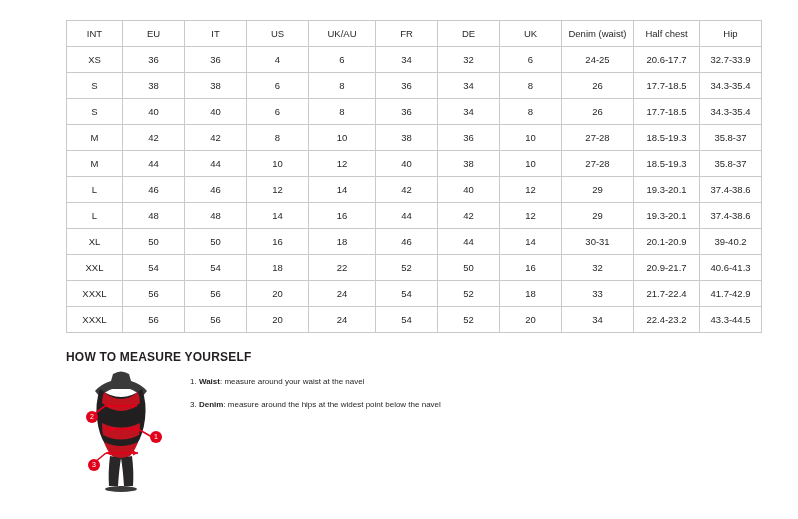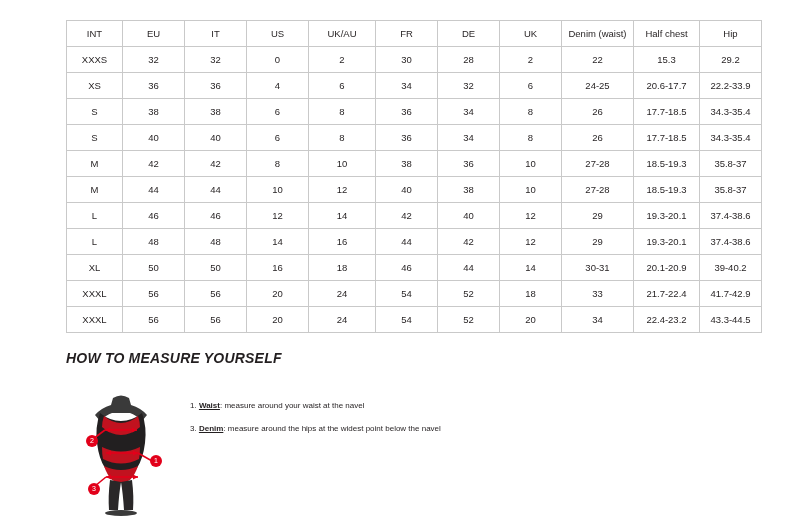--- a/index.html
+++ b/index.html
@@ -59,26 +59,25 @@
   col.c10 { width: 62px; }
 
   
   .measure-section {
     position: absolute;
     left: 66px;
     top: 350px;
     width: 666px;
   }
   .measure-title {
-    font-size: 14px;
+    font-size: 12px;
     font-weight: bold;
     letter-spacing: 0.2px;
     color: #231f20;
-    margin-bottom: 26px;
-    font-style: italic;
+    margin-bottom: 4px;
   }
   .measure-body {
     display: flex;
     align-items: flex-start;
   }
   .figure-box {
     width: 110px;
     height: 125px;
     position: relative;
     flex: 0 0 110px;
@@ -87,21 +86,21 @@
     margin-left: 14px;
     padding-top: 8px;
   }
   .note {
     font-size: 8px;
     line-height: 11px;
     color: #231f20;
     margin-bottom: 12px;
     white-space: nowrap;
   }
-  .note b { font-weight: bold; text-decoration: underline; }
+  .note b { font-weight: bold; }
 
   
   .fig-svg { position: absolute; left: 0; top: 0; }
 
   .marker {
     position: absolute;
     width: 12px;
     height: 12px;
     border-radius: 50%;
     background: #e2001a;
@@ -143,44 +142,31 @@
         <th>FR</th>
         <th>DE</th>
         <th>UK</th>
         <th>Denim (waist)</th>
         <th>Half chest</th>
         <th>Hip</th>
       </tr>
     </thead>
     <tbody>
       <tr>
-        <td>XXXS</td>
-        <td>32</td>
-        <td>32</td>
-        <td>0</td>
-        <td>2</td>
-        <td>30</td>
-        <td>28</td>
-        <td>2</td>
-        <td>22</td>
-        <td>15.3</td>
-        <td>29.2</td>
-      </tr>
-      <tr>
         <td>XS</td>
         <td>36</td>
         <td>36</td>
         <td>4</td>
         <td>6</td>
         <td>34</td>
         <td>32</td>
         <td>6</td>
         <td>24-25</td>
         <td>20.6-17.7</td>
-        <td>22.2-33.9</td>
+        <td>32.7-33.9</td>
       </tr>
       <tr>
         <td>S</td>
         <td>38</td>
         <td>38</td>
         <td>6</td>
         <td>8</td>
         <td>36</td>
         <td>34</td>
         <td>8</td>
@@ -260,20 +246,33 @@
         <td>16</td>
         <td>18</td>
         <td>46</td>
         <td>44</td>
         <td>14</td>
         <td>30-31</td>
         <td>20.1-20.9</td>
         <td>39-40.2</td>
       </tr>
       <tr>
+        <td>XXL</td>
+        <td>54</td>
+        <td>54</td>
+        <td>18</td>
+        <td>22</td>
+        <td>52</td>
+        <td>50</td>
+        <td>16</td>
+        <td>32</td>
+        <td>20.9-21.7</td>
+        <td>40.6-41.3</td>
+      </tr>
+      <tr>
         <td>XXXL</td>
         <td>56</td>
         <td>56</td>
         <td>20</td>
         <td>24</td>
         <td>54</td>
         <td>52</td>
         <td>18</td>
         <td>33</td>
         <td>21.7-22.4</td>

